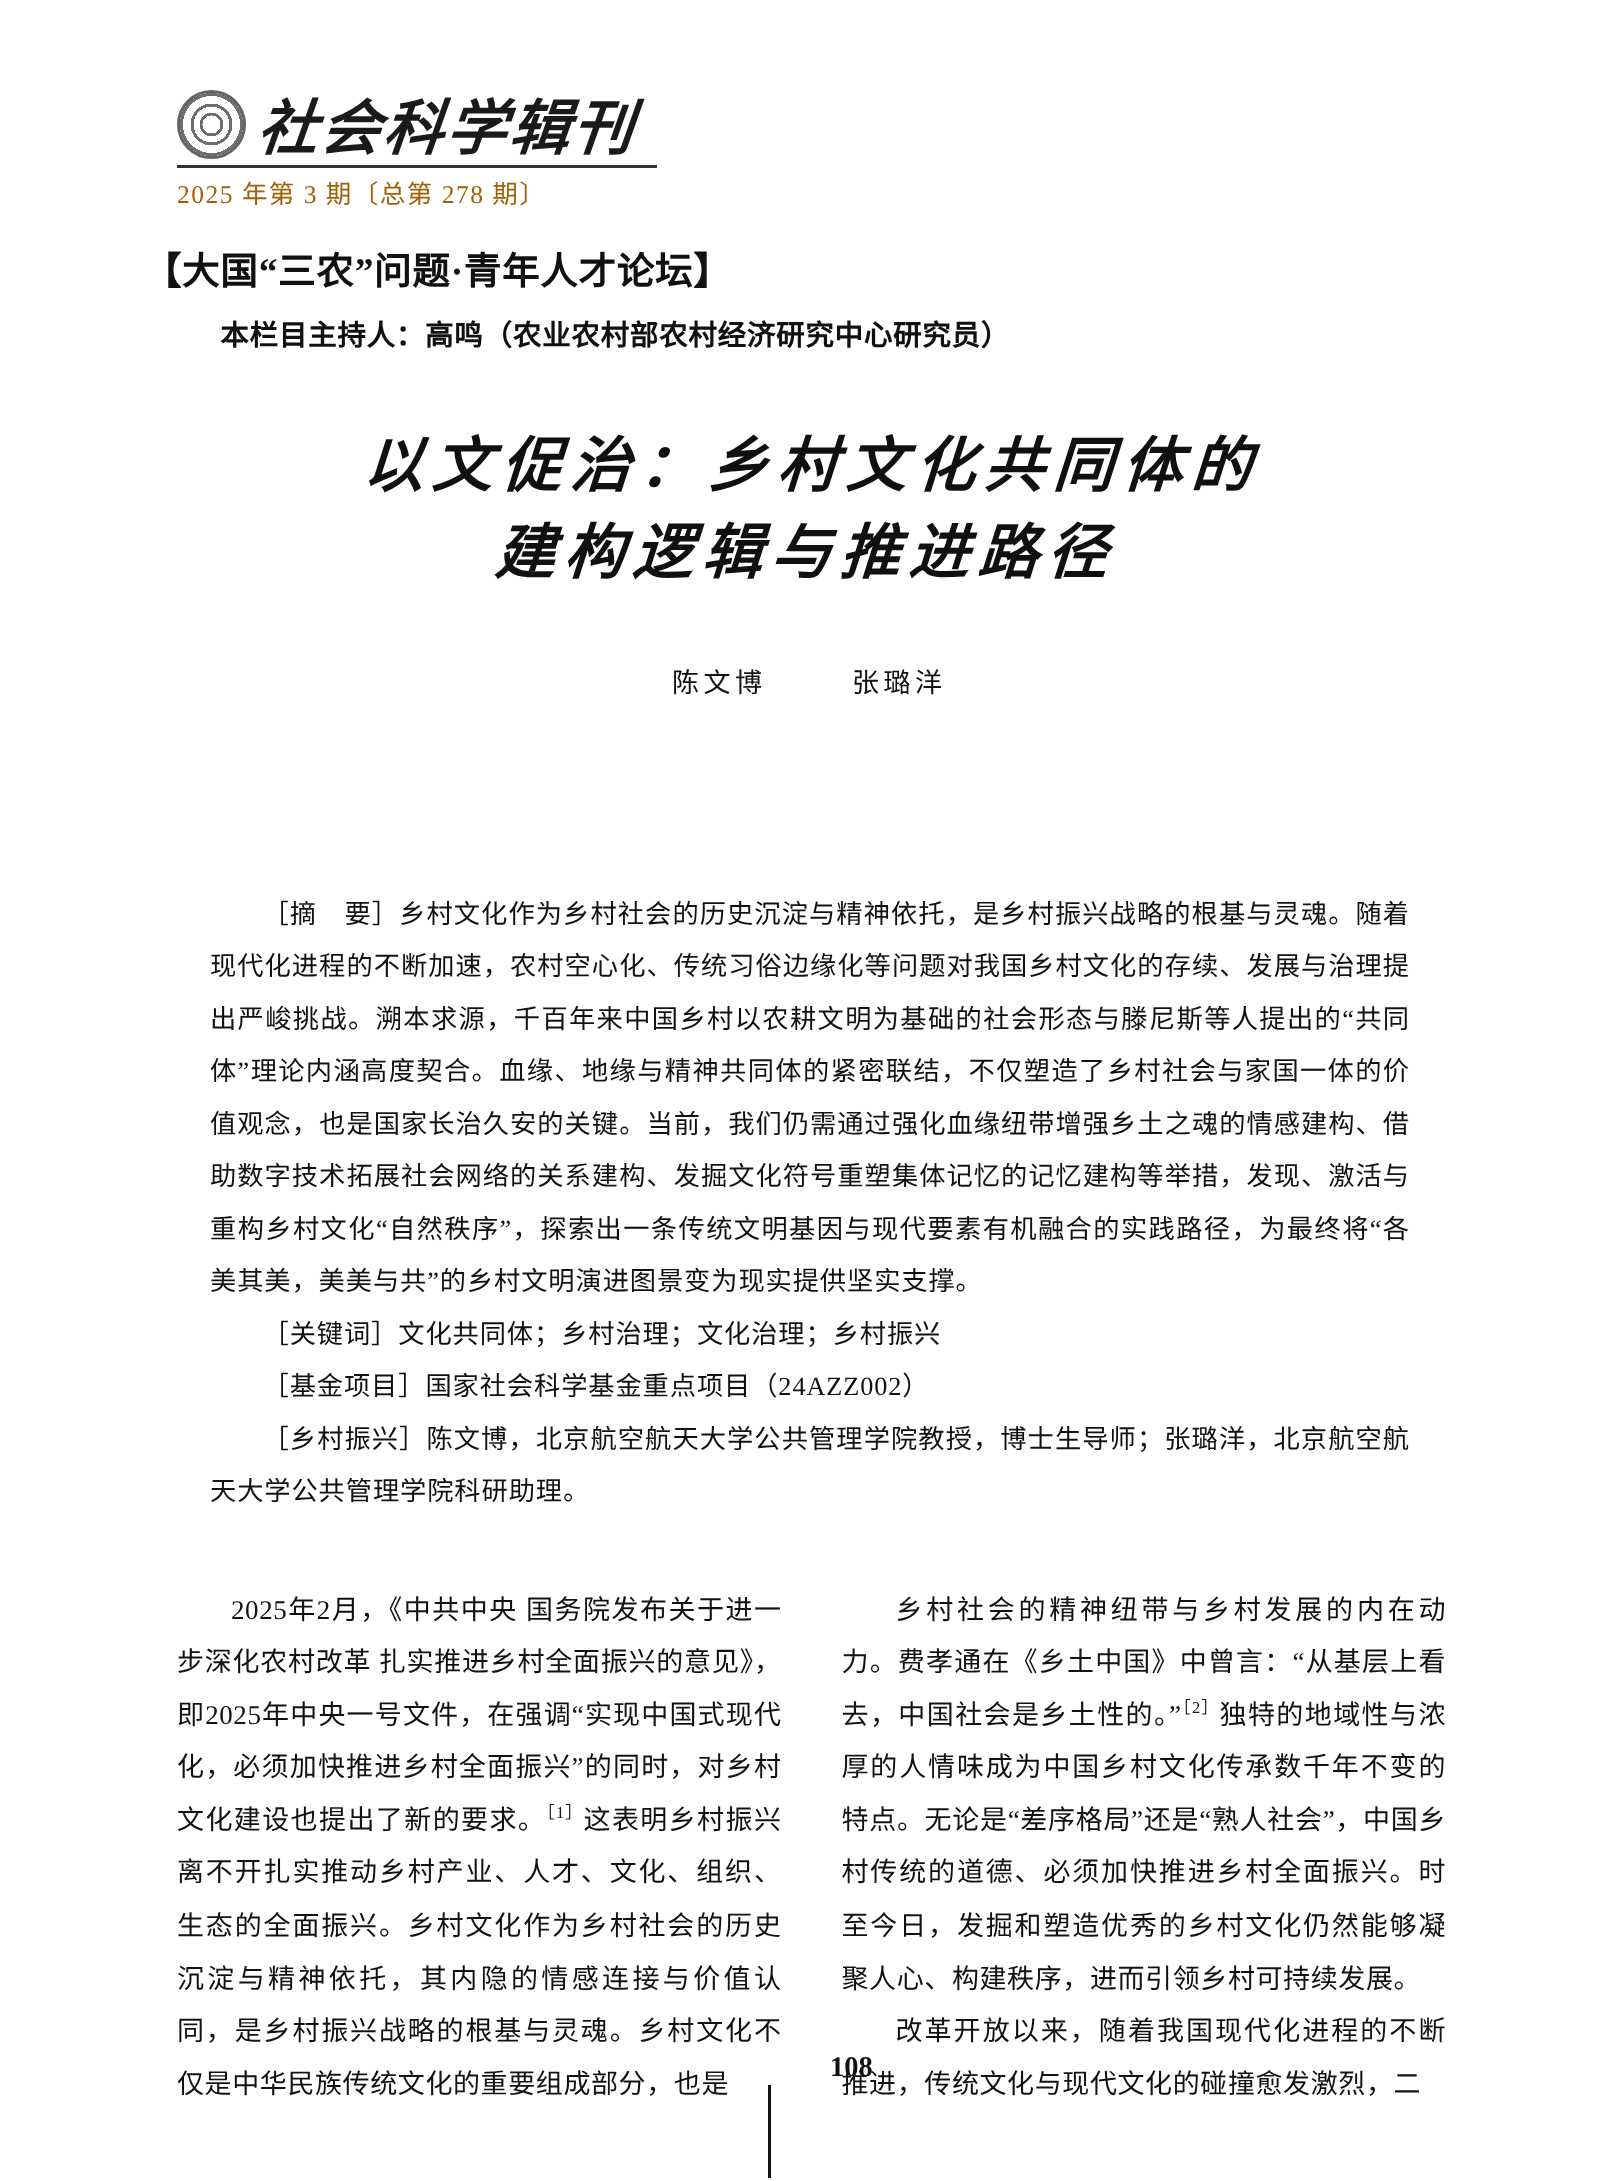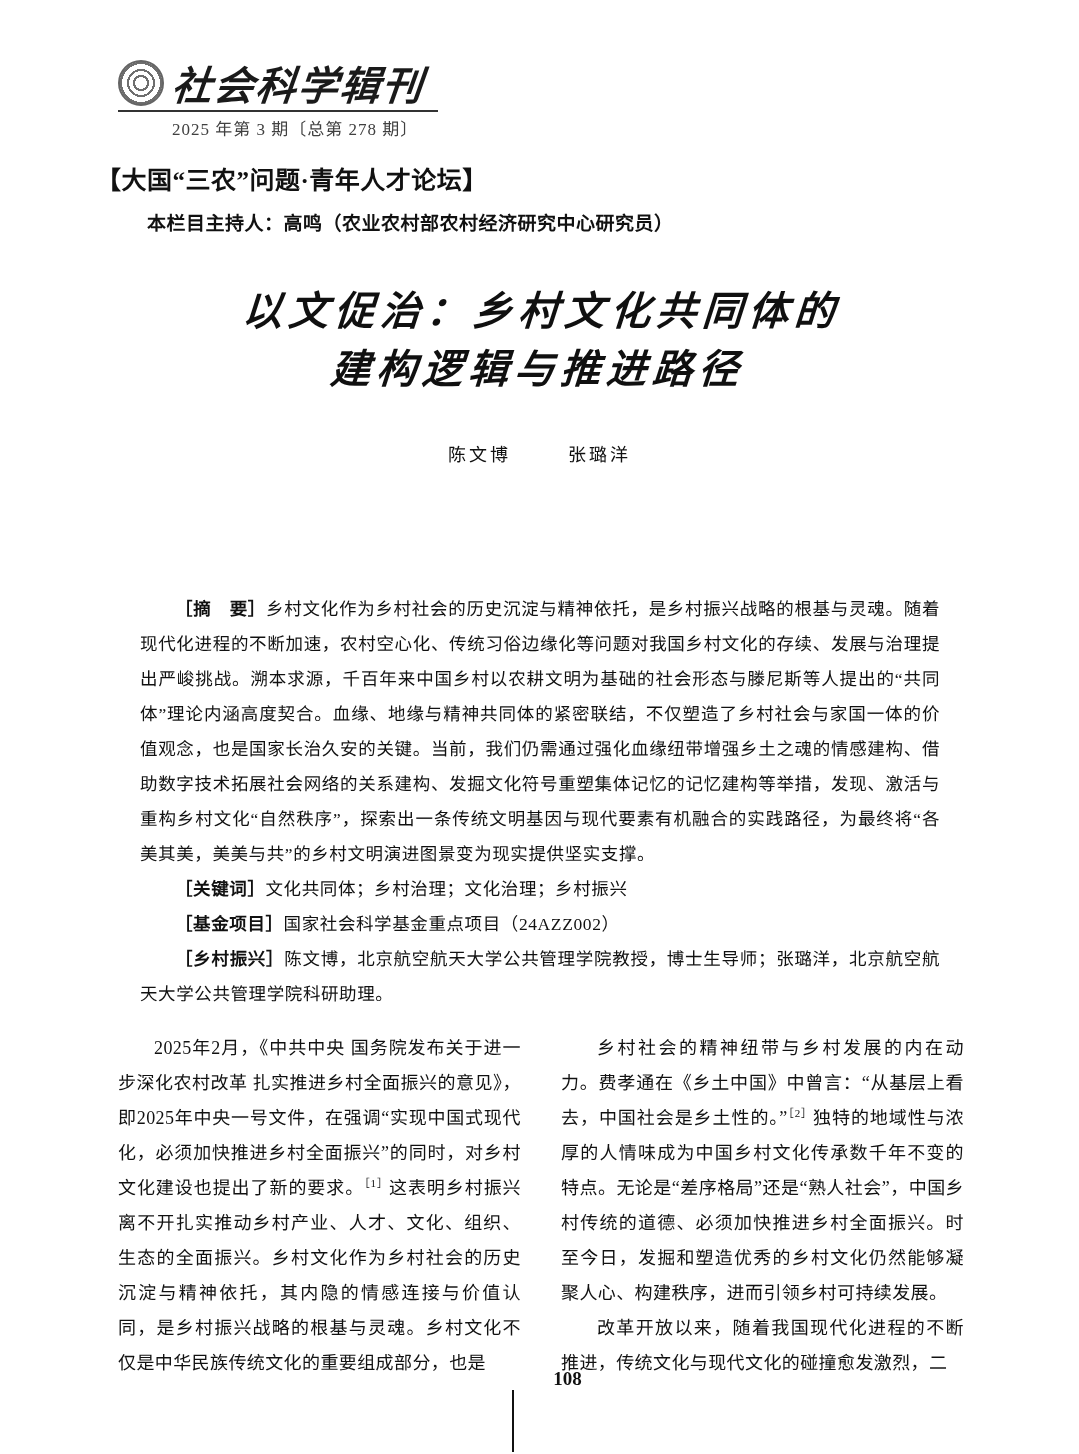--- a/index.html
+++ b/index.html
@@ -58,22 +58,21 @@
   }
   .masthead-rule {
     border: none;
     border-top: 2px solid #333;
     margin: 4px 0 3px 0;
     width: 320px;
   }
   .issue-line {
     font-size: 17px;
     letter-spacing: 1px;
-    color: #404040;
-    margin-left: 54px;
+    color: #a16207;
   }
 
   
   .column-tag {
     position: absolute;
     left: 96px;
     top: 160px;
     font-size: 25px;
     font-weight: 700;
     letter-spacing: .5px;
@@ -139,21 +138,21 @@
     text-indent: 2em;
   }
   .kw-line, .fund-line, .bio-line {
     text-indent: 2em;
     margin-top: 2px;
   }
   .bio-line {
     text-align: justify;
   }
   .lbl {
-    font-weight: 700;
+    font-weight: 400;
   }
   .clsline {
     position: absolute;
     left: 140px;
     top: 990px;
     width: 800px;
     font-size: 17.5px;
     letter-spacing: .6px;
     text-indent: 2em;
   }
@@ -164,21 +163,20 @@
 
   
   .body-cols {
     position: absolute;
     left: 118px;
     top: 1056px;
     width: 846px;
     height: 300px;
     display: flex;
     gap: 40px;
-    align-items: center;
   }
   .col {
     width: 403px;
     font-size: 18px;
     line-height: 1.95;
     text-align: justify;
     letter-spacing: .4px;
   }
   .col p {
     margin: 0;

